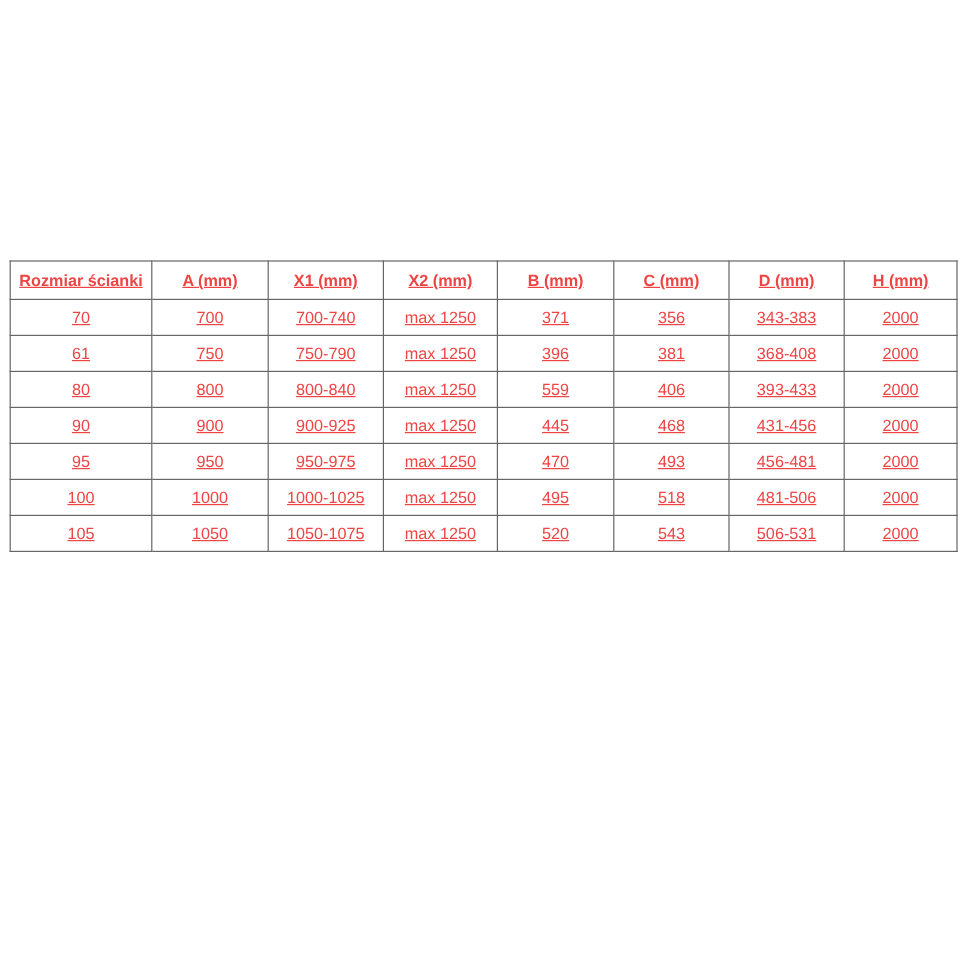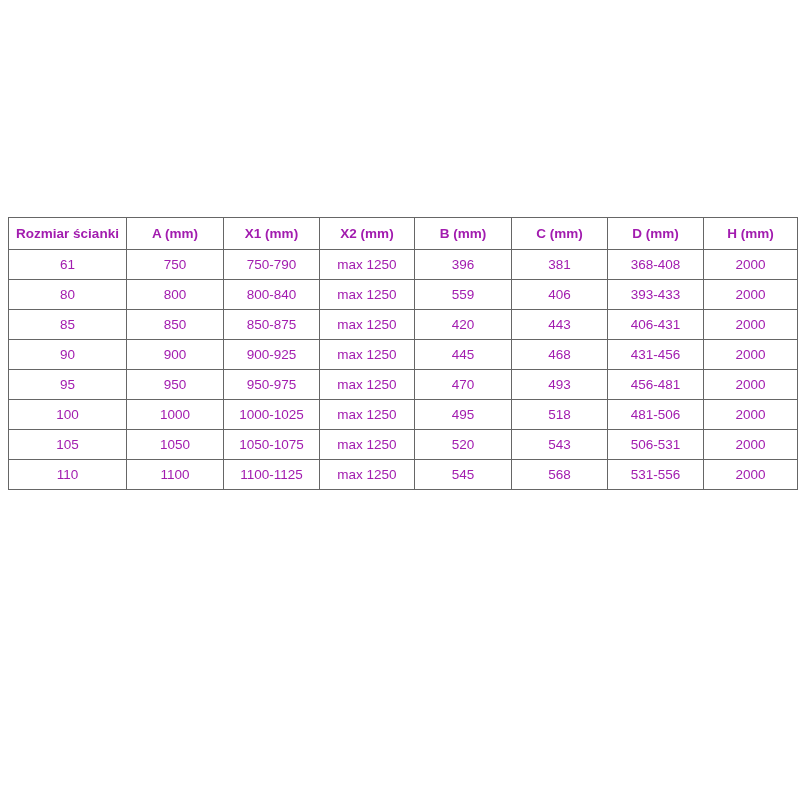--- a/index.html
+++ b/index.html
@@ -13,21 +13,22 @@
     font-family: "Liberation Sans", sans-serif;
     position: relative;
     overflow: hidden;
   }
   table.spec-table {
     position: absolute;
     left: 8px;
     top: 217px;
     border-collapse: collapse;
     table-layout: fixed;
-    color: #a21caf;
+    color: #ef4444;
+    text-decoration: underline;
   }
   table.spec-table th,
   table.spec-table td {
     border: 1px solid #666666;
     text-align: center;
     vertical-align: middle;
     padding: 0;
     font-size: 13.5px;
     overflow: hidden;
     white-space: nowrap;
@@ -70,47 +71,47 @@
         <th>X1 (mm)</th>
         <th>X2 (mm)</th>
         <th>B (mm)</th>
         <th>C (mm)</th>
         <th>D (mm)</th>
         <th>H (mm)</th>
       </tr>
   </thead>
   <tbody>
       <tr>
+        <td>70</td>
+        <td>700</td>
+        <td>700-740</td>
+        <td>max 1250</td>
+        <td>371</td>
+        <td>356</td>
+        <td>343-383</td>
+        <td>2000</td>
+      </tr>
+      <tr>
         <td>61</td>
         <td>750</td>
         <td>750-790</td>
         <td>max 1250</td>
         <td>396</td>
         <td>381</td>
         <td>368-408</td>
         <td>2000</td>
       </tr>
       <tr>
         <td>80</td>
         <td>800</td>
         <td>800-840</td>
         <td>max 1250</td>
         <td>559</td>
         <td>406</td>
         <td>393-433</td>
-        <td>2000</td>
-      </tr>
-      <tr>
-        <td>85</td>
-        <td>850</td>
-        <td>850-875</td>
-        <td>max 1250</td>
-        <td>420</td>
-        <td>443</td>
-        <td>406-431</td>
         <td>2000</td>
       </tr>
       <tr>
         <td>90</td>
         <td>900</td>
         <td>900-925</td>
         <td>max 1250</td>
         <td>445</td>
         <td>468</td>
         <td>431-456</td>
@@ -139,24 +140,14 @@
       <tr>
         <td>105</td>
         <td>1050</td>
         <td>1050-1075</td>
         <td>max 1250</td>
         <td>520</td>
         <td>543</td>
         <td>506-531</td>
         <td>2000</td>
       </tr>
-      <tr>
-        <td>110</td>
-        <td>1100</td>
-        <td>1100-1125</td>
-        <td>max 1250</td>
-        <td>545</td>
-        <td>568</td>
-        <td>531-556</td>
-        <td>2000</td>
-      </tr>
     </tbody>
 </table>
 
 </body></html>

